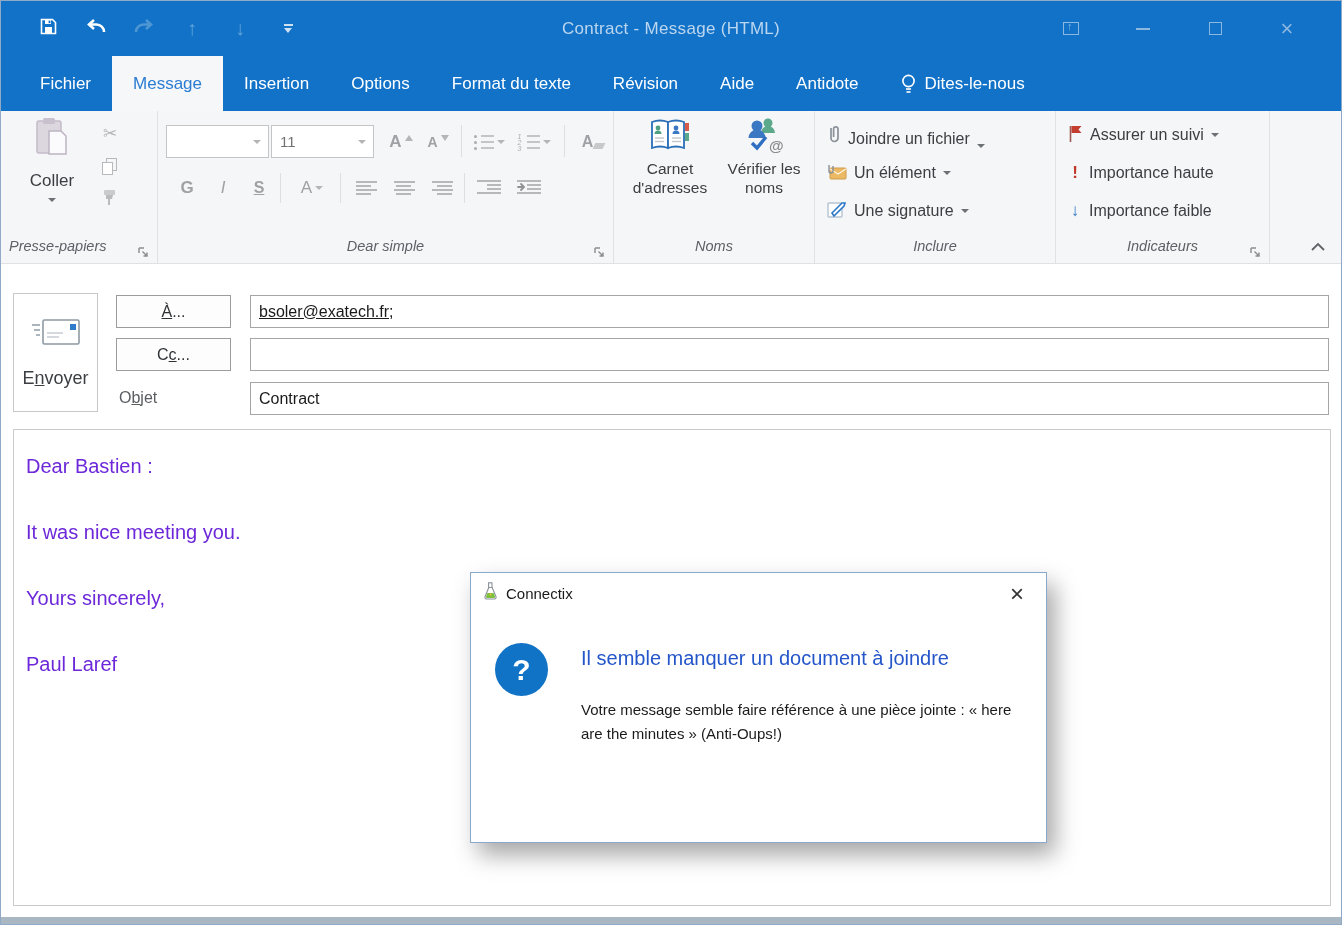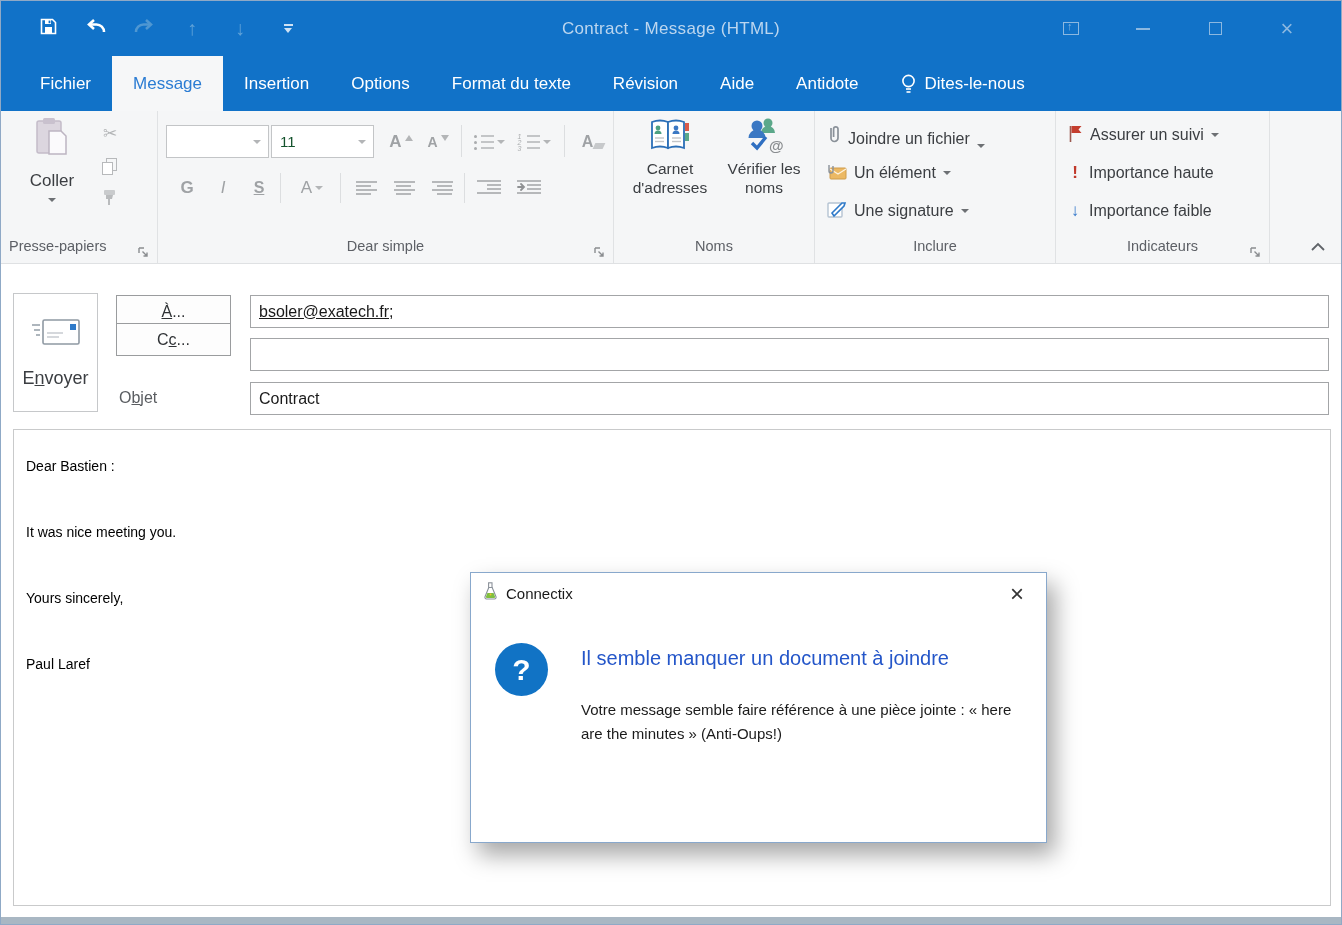--- a/index.html
+++ b/index.html
@@ -30,21 +30,21 @@
 
   
   .tabrow { position:absolute; left:0; top:55px; width:100%; height:55px; background:#1172C8; display:flex; align-items:stretch; padding-left:18px; }
   .tab { display:flex; align-items:center; padding:0 21px; color:#fff; font-size:17px; cursor:default; }
   .tab.active { background:#f6f7f8; color:#2B7CD3; }
   .tab .bulb { margin-right:7px; display:inline-flex; }
 
   
   .ribbon { position:absolute; left:0; top:110px; width:100%; height:153px; background:#f5f6f7; border-bottom:1px solid #dfe1e3; display:flex; }
   .rgroup { position:relative; height:100%; border-right:1px solid #e0e2e4; }
-  .g-label { position:absolute; left:0; right:0; bottom:3px; height:22px; text-align:center; font-size:14.5px; color:#5d6066; }
+  .g-label { position:absolute; left:0; right:0; bottom:3px; height:22px; text-align:center; font-size:14.5px; color:#5d6066;font-style:italic; }
   .launcher { position:absolute; right:6px; bottom:5px; width:14px; height:14px; }
   .vsep { position:absolute; width:1px; background:#dcdee0; }
   .ddarrow { width:0; height:0; border-left:4px solid transparent; border-right:4px solid transparent; border-top:4px solid #6d7074; display:inline-block; }
   .ddarrow.dis { border-top-color:#b3b5b7; }
   .gletter { color:#9fa2a5; font-weight:bold; }
 
   
   .g-clip { width:157px; }
   .paste-btn { position:absolute; left:12px; top:6px; width:78px; height:116px; display:flex; flex-direction:column; align-items:center; }
   .paste-label { font-size:17px; color:#3b3e42; margin-top:6px; }
@@ -95,21 +95,21 @@
   .env-btn { position:absolute; left:115px; width:115px; height:33px; border:1px solid #9a9c9e; background:#fdfdfd;
     font-size:16px; color:#2f3235; display:flex; align-items:center; justify-content:center; font-family:"Liberation Sans",sans-serif; }
   .env-field { position:absolute; left:249px; width:1079px; height:33px; border:1px solid #a3a5a7; background:#fff;
     display:flex; align-items:center; padding:0 8px; font-size:16px; color:#1a1a1a; }
   .email-val { text-decoration:underline; }
   .objet-lbl { position:absolute; left:118px; top:125px; font-size:16px; color:#5a5d61; }
   .u { text-decoration:underline; }
 
   
   .bodybox { position:absolute; left:12px; top:428px; width:1318px; height:477px; border:1px solid #c9cacb; background:#fff; padding:24px 12px; }
-  .bodybox p { font-size:14px; line-height:24px; color:#000000; margin:0 0 42px; }
+  .bodybox p { font-size:20px; line-height:24px; color:#6d28d9; margin:0 0 42px; }
 
   .bottomstrip { position:absolute; left:0; bottom:0; width:100%; height:7px; background:#a9b7c3; }
 
   
   .dialog { position:absolute; left:469px; top:571px; width:577px; height:271px; background:#fff; border:1px solid #88a8cc;
     box-shadow:8px 12px 22px rgba(0,0,0,.35); }
   .dlg-titlebar { position:absolute; left:0; top:0; width:100%; height:40px; display:flex; align-items:center; padding-left:12px;text-align:right; }
   .dlg-title { font-size:15px; color:#1a1a1a; margin-left:8px; }
   .dlg-close { position:absolute; right:14px; top:6px; width:30px; height:30px; display:flex; align-items:center; justify-content:center;
     font-size:24px; color:#333; font-weight:300; }
@@ -243,21 +243,21 @@
             <path d="M5.5 5.5 L10 10 M10 6.5 V10 H6.5" stroke="#8a8d90" stroke-width="1.4" fill="none"></path>
           </svg>
       </span>
     </section>
 
     <section class="rgroup g-font">
       <div class="combo" style="left:8px; top:14px; width:103px;">
         <span class="ddarrow dis"></span>
       </div>
       <div class="combo" style="left:113px; top:14px; width:103px;">
-        <span style="color:#14532d; font-size:15px;">11</span>
+        <span style="color:#737373; font-size:15px;">11</span>
         <span class="ddarrow dis"></span>
       </div>
       <div class="fbtn" style="left:226px; top:16px; width:34px;">
         <span class="gletter" style="font-size:17px;">A</span>
         <svg width="8" height="6" viewBox="0 0 8 6" style="margin-bottom:9px;">
             <path d="M4 0 L8 6 H0 z" fill="#b3b5b7"></path>
           </svg>
       </div>
       <div class="fbtn" style="left:264px; top:16px; width:32px;">
         <span class="gletter" style="font-size:14px;">A</span>
@@ -492,21 +492,21 @@
       <span class="slabel"><span>E</span><span class="u">n</span><span>voyer</span></span>
     </button>
 
     <button class="env-btn" style="top:31px;">
       <span><span></span><span class="u">À</span><span>...</span></span>
     </button>
     <div class="env-field" style="top:31px;">
       <span class="email-val">bsoler@exatech.fr;</span>
     </div>
 
-    <button class="env-btn" style="top:59px;">
+    <button class="env-btn" style="top:74px;">
       <span><span>C</span><span class="u">c</span><span>...</span></span>
     </button>
     <div class="env-field" style="top:74px;">
       <span></span>
     </div>
 
     <span class="objet-lbl"><span>O</span><span class="u">b</span><span>jet</span></span>
     <div class="env-field" style="top:118px;">
       <span>Contract</span>
     </div>

